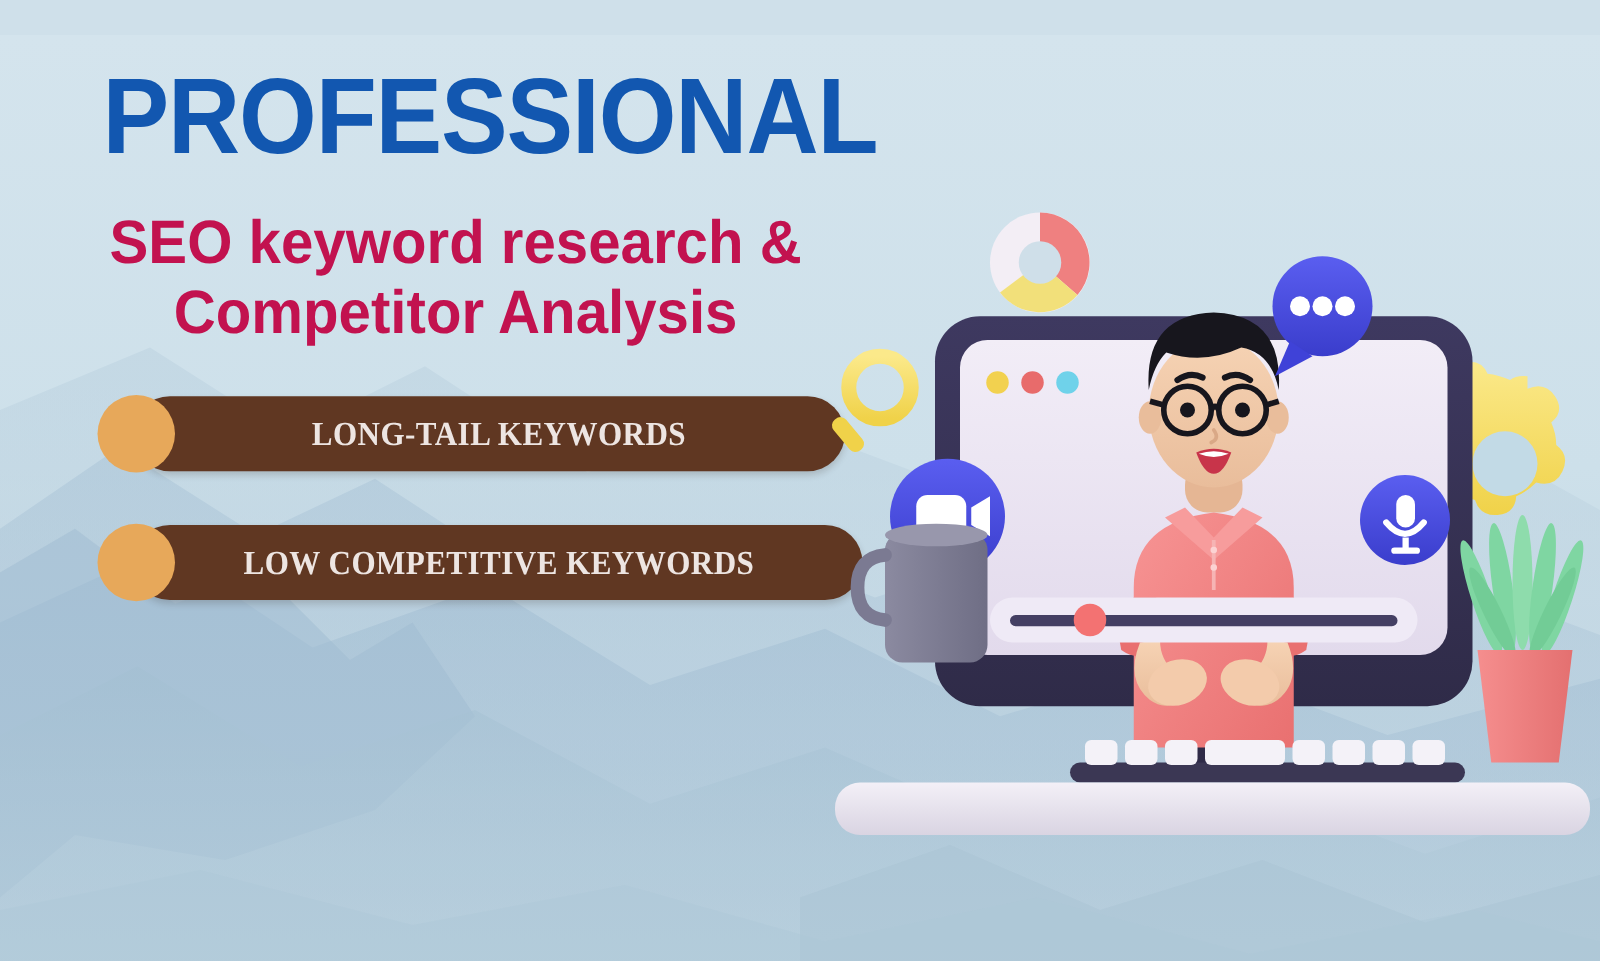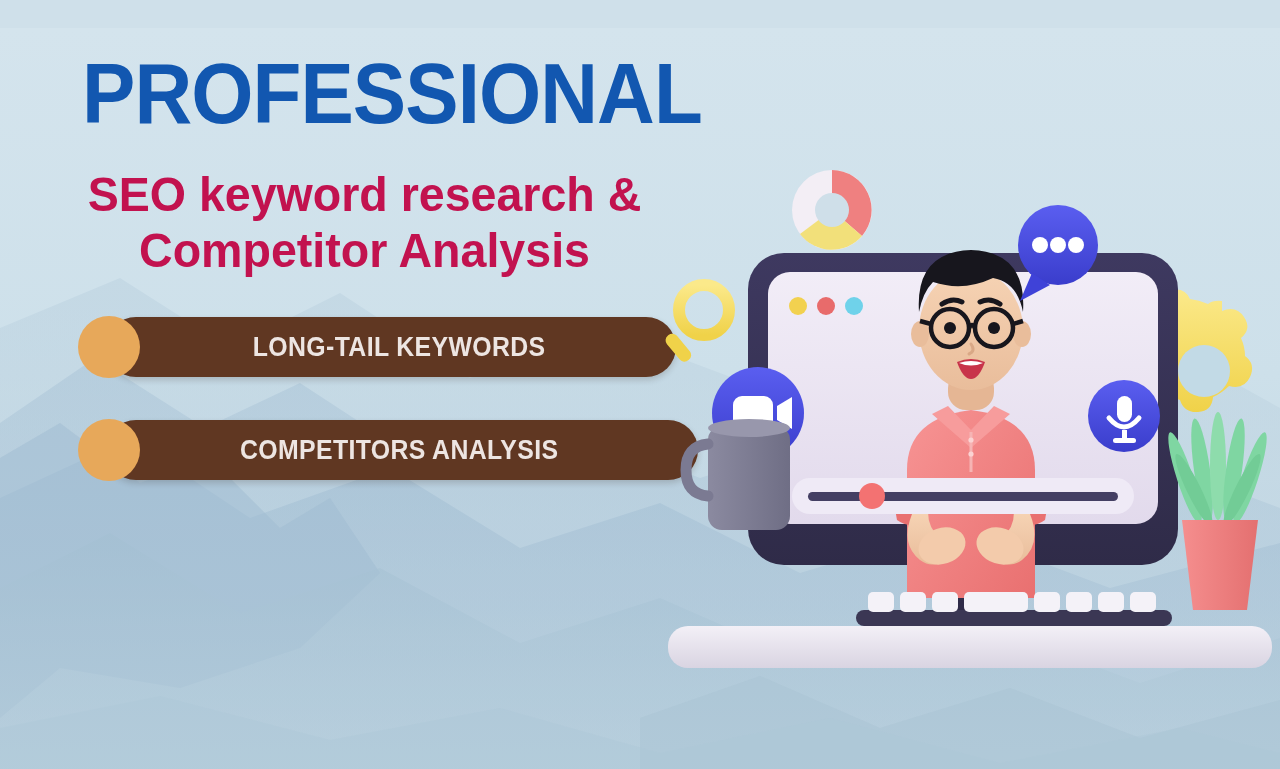--- a/index.html
+++ b/index.html
@@ -46,20 +46,21 @@
   }
 
   
   .badges { position:absolute; left:78px; top:289px; width:600px; }
   .badge {
     position:relative;
     height:60px;
     margin-bottom:43px;
     display:flex;
     align-items:center;
+    font-family:Liberation Serif, serif;
   }
   .badge-bar {
     position:absolute; left:28px; top:0;
     height:60px;
     border-radius:30px;
     background:#603722;
     box-shadow:0 3px 6px rgba(40,20,10,0.18);
   }
   .badge-dot {
     position:absolute; left:0; top:-1px;
@@ -137,24 +138,24 @@
     <div>SEO keyword research &amp;</div>
     <div>Competitor Analysis</div>
   </div>
 
   <div class="badges">
     <div class="badge b0">
       <div class="badge-bar"></div>
       <div class="badge-dot"></div>
       <div class="badge-label">LONG-TAIL KEYWORDS</div>
     </div>
-    <div class="badge b3">
+    <div class="badge b1">
       <div class="badge-bar"></div>
       <div class="badge-dot"></div>
-      <div class="badge-label">COMPETITORS ANALYSIS</div>
+      <div class="badge-label">LOW COMPETITIVE KEYWORDS</div>
     </div>
   </div>
 
   <div class="illus">
     <svg width="620" height="560" viewBox="0 0 620 560">
       <defs>
         <linearGradient id="frameG" x1="0" y1="0" x2="0" y2="1">
           <stop offset="0%" stop-color="#3e3960"></stop>
           <stop offset="100%" stop-color="#2f2b48"></stop>
         </linearGradient>

